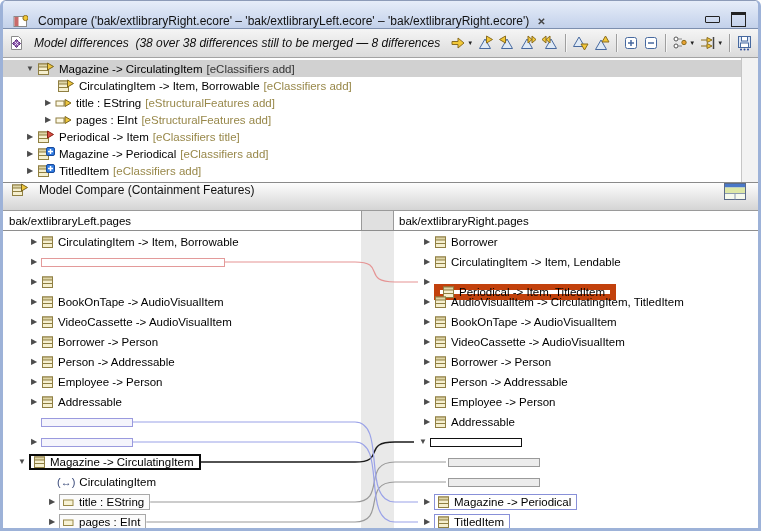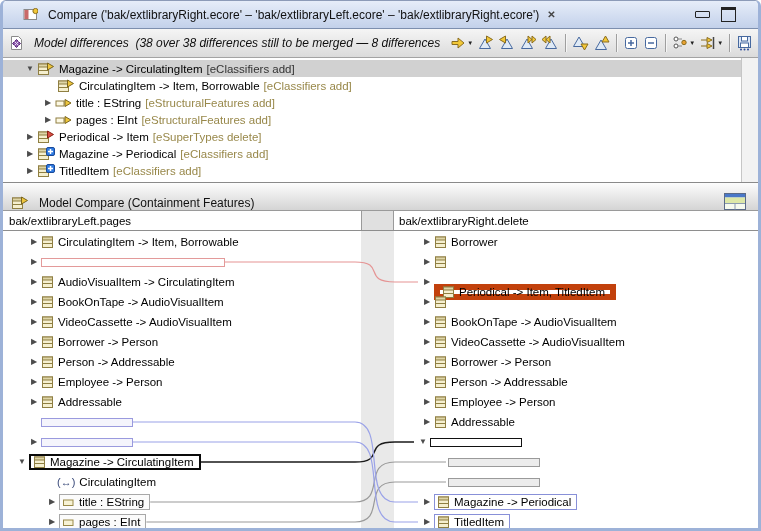--- a/index.html
+++ b/index.html
@@ -6,24 +6,24 @@
   .window{
     position:relative;width:761px;height:531px;box-sizing:border-box;
     border:3px solid #9db2d8;border-top:1px solid #8c9bb8;
     border-radius:6px 6px 0 0;
     font-family:"Liberation Sans",sans-serif;
     background:#fff;overflow:hidden;
     display:flex;flex-direction:column;
   }
   
   .tabbar{
-    height:27px;flex:0 0 27px;display:flex;align-items:center;
+    height:27px;flex:0 0 27px;display:flex;align-items:flex-end;
     background:linear-gradient(#e6edf9,#c3d1ea);
     border-bottom:1px solid #7d8fae;border-radius:4px 4px 0 0;
-    padding:0 20px;gap:6px;
+    padding:0 10px;gap:6px;
   }
   .tab{display:flex;align-items:center;gap:6px;min-width:0;}
   .tab-title{font-size:12px;color:#111;white-space:nowrap;}
   .tab-close{font-size:10px;color:#444;font-weight:bold;padding:0 2px;cursor:default;}
   .tabbar .spacer{flex:1;}
   .winbtn{display:flex;align-items:center;justify-content:center;width:20px;height:18px;}
   .min-glyph{width:13px;height:5px;border:1.5px solid #222;border-radius:1px;}
   .max-glyph{width:13px;height:11px;border:1.5px solid #222;border-top-width:3px;}
   
   .toolbar{
@@ -39,21 +39,21 @@
   .toppanel{flex:0 0 124px;background:#fff;position:relative;padding:2px 17px 0 0;box-sizing:border-box;overflow:hidden;}
   .diff-row{height:17px;display:flex;align-items:center;font-size:11.5px;color:#000;white-space:nowrap;}
   .diff-row.selected{background:#d1d1d1;}
   .expander{width:14px;flex:0 0 14px;font-size:8px;color:#4c4c4c;text-align:center;line-height:17px;}
   .row-icon{display:flex;align-items:center;margin-right:4px;flex:0 0 auto;}
   .suffix{margin-left:4px;color:#98884a;}
   .suffix.dark{color:#333;}
   .sbtrack{position:absolute;top:0;right:0;width:16px;height:100%;background:#f2f2f2;border-left:1px solid #c6c6c6;}
   
   .cmp-header{
-    height:27px;flex:0 0 27px;display:flex;align-items:flex-end;gap:6px;padding:0 8px;
+    height:27px;flex:0 0 27px;display:flex;align-items:flex-start;gap:6px;padding:0 8px;
     background:linear-gradient(#fdfdfd,#d4d4d4);
     border-top:1px solid #8a8a8a;border-bottom:1px solid #9a9a9a;
   }
   .cmp-title{font-size:12px;color:#111;}
   .cmp-header .spacer{flex:1;}
   .colheaders{height:19px;flex:0 0 19px;display:flex;background:#fff;border-bottom:1px solid #8e8e8e;font-size:11.5px;color:#000;}
   .colheaders .lcell{width:358px;flex:0 0 358px;display:flex;align-items:center;padding-left:6px;box-sizing:border-box;}
   .colheaders .gcell{width:33px;flex:0 0 33px;background:#e0e0e0;border-left:1px solid #9a9a9a;border-right:1px solid #9a9a9a;box-sizing:border-box;}
   .colheaders .rcell{flex:1;display:flex;align-items:center;padding-left:5px;}
   
@@ -285,21 +285,21 @@
         <span class="expander">▶</span>
         <span class="row-icon">
           <svg width="18" height="14">
             <rect x="1.5" y="2" width="10" height="10.5" fill="#f5efcf" stroke="#8f7f42"></rect>
             <rect x="1.5" y="2" width="10" height="3" fill="#ded5a8" stroke="#8f7f42"></rect>
             <line x1="1.5" y1="8.5" x2="11.5" y2="8.5" stroke="#8f7f42"></line>
             <polygon points="10.5,1 16.5,4.5 10.5,8" fill="#d94f44" stroke="#8a2015"></polygon>
           </svg>
         </span>
         <span>Periodical -&gt; Item</span>
-        <span class="suffix">[eSuperTypes delete]</span>
+        <span class="suffix">[eClassifiers title]</span>
       </div>
       <div class="diff-row" style="padding-left: 20px;">
         <span class="expander">▶</span>
         <span class="row-icon">
           <svg width="18" height="14">
             <rect x="1.5" y="2" width="10" height="10.5" fill="#f5efcf" stroke="#8f7f42"></rect>
             <rect x="1.5" y="2" width="10" height="3" fill="#ded5a8" stroke="#8f7f42"></rect>
             <line x1="1.5" y1="8.5" x2="11.5" y2="8.5" stroke="#8f7f42"></line>
             <rect x="9.5" y="0.5" width="8" height="8" rx="1.5" fill="#2f7ae0" stroke="#1a4a9a"></rect>
             <line x1="13.5" y1="2" x2="13.5" y2="7" stroke="#fff" stroke-width="1.5"></line>
@@ -344,21 +344,21 @@
           <rect x="1" y="4.5" width="20" height="6" fill="#dde8a8"></rect>
           <line x1="1" y1="10.5" x2="21" y2="10.5" stroke="#8a9ab0"></line>
           <line x1="11" y1="10.5" x2="11" y2="16.5" stroke="#8a9ab0"></line>
         </svg>
       </span>
   </div>
 
   <div class="colheaders">
     <div class="lcell">bak/extlibraryLeft.pages</div>
     <div class="gcell"></div>
-    <div class="rcell">bak/extlibraryRight.delete</div>
+    <div class="rcell">bak/extlibraryRight.pages</div>
   </div>
 
   <div class="content" id="cmp-content">
     <div class="gutter"></div>
     <svg class="lines-svg" id="conn-svg" width="755" height="304">
         <path d="M222,31 L352,31 C384,31 358,51 392,51 L415,51" fill="none" stroke="#e59494" stroke-width="1.2"></path>
         <path d="M197.5,231 L352,231 C384,231 358,211 392,211 L411,211" fill="none" stroke="#1a1a1a" stroke-width="1.4"></path>
         <path d="M147.203125,271 L352,271 C384,271 358,231 392,231 L443,231" fill="none" stroke="#9a9a9a" stroke-width="1.2"></path>
         <path d="M143.375,291 L352,291 C384,291 358,251 392,251 L443,251" fill="none" stroke="#9a9a9a" stroke-width="1.2"></path>
         <path d="M130,191 L352,191 C384,191 358,271 392,271 L415,271" fill="none" stroke="#9aa2e8" stroke-width="1.2"></path>
@@ -382,21 +382,20 @@
         </div>
         <div class="tree-row" style="padding-left: 24px;">
           <span class="expander">▶</span>
           <span class="row-icon">
             <svg width="13" height="14">
               <rect x="1.5" y="2" width="10" height="10.5" fill="#f5efcf" stroke="#8f7f42"></rect>
               <rect x="1.5" y="2" width="10" height="3" fill="#ded5a8" stroke="#8f7f42"></rect>
               <line x1="1.5" y1="8.5" x2="11.5" y2="8.5" stroke="#8f7f42"></line>
             </svg>
           </span>
-          <span>AudioVisualItem -&gt; CirculatingItem</span>
         </div>
         <div class="tree-row" style="padding-left: 24px;">
           <span class="expander">▶</span>
           <span class="row-icon">
             <svg width="13" height="14">
               <rect x="1.5" y="2" width="10" height="10.5" fill="#f5efcf" stroke="#8f7f42"></rect>
               <rect x="1.5" y="2" width="10" height="3" fill="#ded5a8" stroke="#8f7f42"></rect>
               <line x1="1.5" y1="8.5" x2="11.5" y2="8.5" stroke="#8f7f42"></line>
             </svg>
           </span>
@@ -520,20 +519,21 @@
         </div>
         <div class="tree-row" style="padding-left: 26px;">
           <span class="expander">▶</span>
           <span class="row-icon">
             <svg width="13" height="14">
               <rect x="1.5" y="2" width="10" height="10.5" fill="#f5efcf" stroke="#8f7f42"></rect>
               <rect x="1.5" y="2" width="10" height="3" fill="#ded5a8" stroke="#8f7f42"></rect>
               <line x1="1.5" y1="8.5" x2="11.5" y2="8.5" stroke="#8f7f42"></line>
             </svg>
           </span>
+          <span>CirculatingItem -&gt; Item, Lendable</span>
         </div>
         <div class="tree-row" style="padding-left: 26px;">
           <span class="expander">▶</span>
           <span class="boxed pink">
             <span class="row-icon">
               <svg width="13" height="14">
                 <rect x="1.5" y="2" width="10" height="10.5" fill="#f5efcf" stroke="#8f7f42"></rect>
                 <rect x="1.5" y="2" width="10" height="3" fill="#ded5a8" stroke="#8f7f42"></rect>
                 <line x1="1.5" y1="8.5" x2="11.5" y2="8.5" stroke="#8f7f42"></line>
               </svg>
@@ -543,20 +543,21 @@
         </div>
         <div class="tree-row" style="padding-left: 26px;">
           <span class="expander">▶</span>
           <span class="row-icon">
             <svg width="13" height="14">
               <rect x="1.5" y="2" width="10" height="10.5" fill="#f5efcf" stroke="#8f7f42"></rect>
               <rect x="1.5" y="2" width="10" height="3" fill="#ded5a8" stroke="#8f7f42"></rect>
               <line x1="1.5" y1="8.5" x2="11.5" y2="8.5" stroke="#8f7f42"></line>
             </svg>
           </span>
+          <span>AudioVisualItem -&gt; CirculatingItem, TitledItem</span>
         </div>
         <div class="tree-row" style="padding-left: 26px;">
           <span class="expander">▶</span>
           <span class="row-icon">
             <svg width="13" height="14">
               <rect x="1.5" y="2" width="10" height="10.5" fill="#f5efcf" stroke="#8f7f42"></rect>
               <rect x="1.5" y="2" width="10" height="3" fill="#ded5a8" stroke="#8f7f42"></rect>
               <line x1="1.5" y1="8.5" x2="11.5" y2="8.5" stroke="#8f7f42"></line>
             </svg>
           </span>

